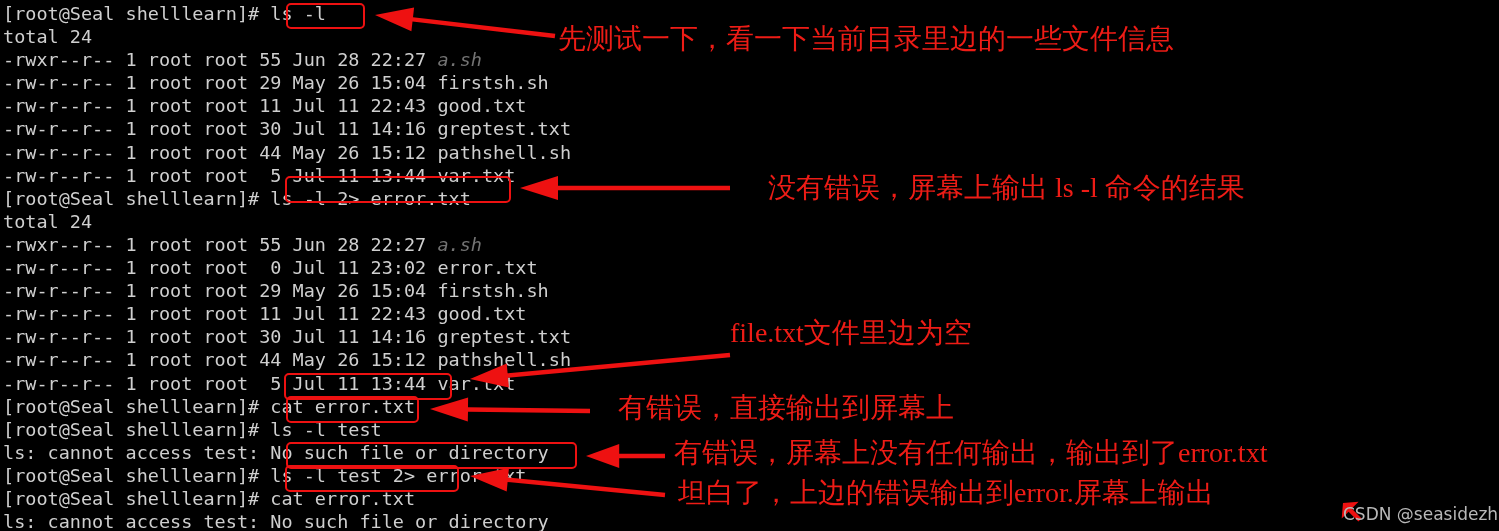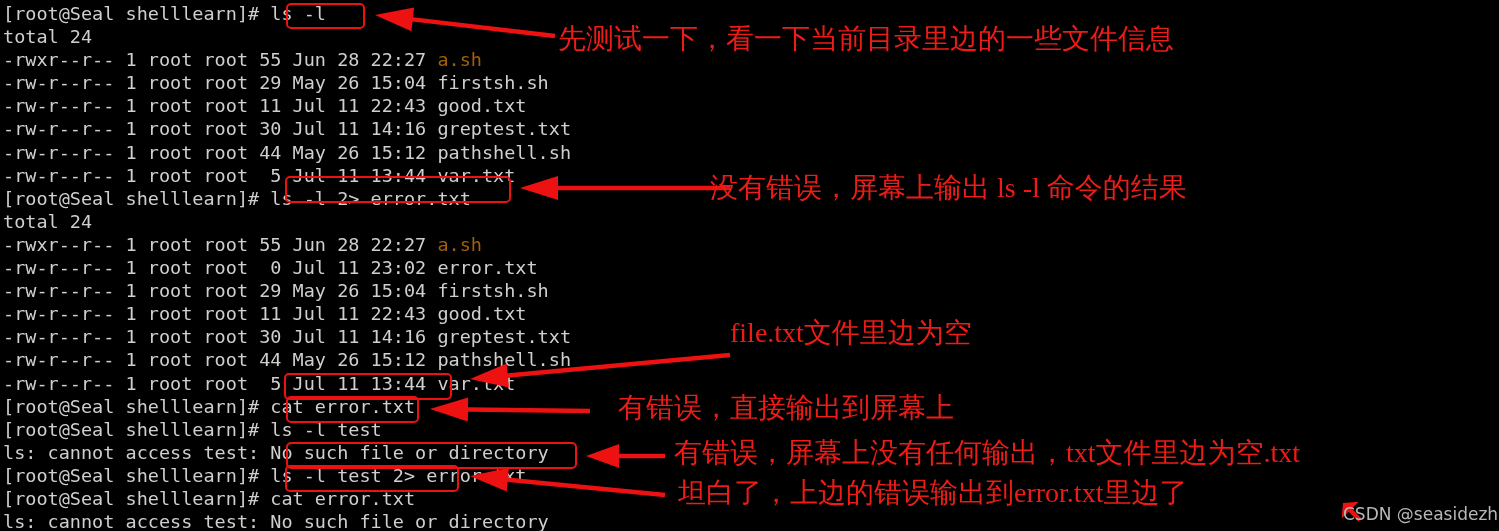--- a/index.html
+++ b/index.html
@@ -29,21 +29,21 @@
     line-height: 23.1px;
     color: #d0d0d0;
     white-space: pre;
     letter-spacing: 0px;
     z-index: 1;
   }
   #terminal .ln {
     height: 23.1px;
     white-space: pre;
   }
-  .c-exec { color: #a16207; }
+  .c-exec { color: #737373; font-style: italic; }
   .c-norm { color: #cfcfcf; }
   
   #overlay {
     position: absolute;
     left: 0; top: 0;
     width: 1499px; height: 531px;
     z-index: 3;
     pointer-events: none;
   }
   .anno-text {
@@ -103,21 +103,21 @@
     </svg>
 
   <div id="anno-layer">
       <div class="hl-box" style="left: 286px; top: 3px; width: 79px; height: 26px;"></div>
       <div class="hl-box" style="left: 285px; top: 176px; width: 226px; height: 27px;"></div>
       <div class="hl-box" style="left: 284px; top: 373px; width: 168px; height: 27px;"></div>
       <div class="hl-box" style="left: 286px; top: 396px; width: 133px; height: 27px;"></div>
       <div class="hl-box" style="left: 286px; top: 442px; width: 291px; height: 27px;"></div>
       <div class="hl-box" style="left: 285px; top: 465px; width: 174px; height: 27px;"></div>
       <div class="anno-text" style="left: 558px; top: 24px;">先测试一下，看一下当前目录里边的一些文件信息</div>
-      <div class="anno-text" style="left: 710px; top: 173px;">没有错误，屏幕上输出 ls -l 命令的结果</div>
+      <div class="anno-text" style="left: 768px; top: 173px;">没有错误，屏幕上输出 ls -l 命令的结果</div>
       <div class="anno-text" style="left: 730px; top: 318px;">file.txt文件里边为空</div>
       <div class="anno-text" style="left: 618px; top: 393px;">有错误，直接输出到屏幕上</div>
-      <div class="anno-text" style="left: 674px; top: 438px;">有错误，屏幕上没有任何输出，txt文件里边为空.txt</div>
-      <div class="anno-text" style="left: 678px; top: 478px;">坦白了，上边的错误输出到error.txt里边了</div>
+      <div class="anno-text" style="left: 674px; top: 438px;">有错误，屏幕上没有任何输出，输出到了error.txt</div>
+      <div class="anno-text" style="left: 678px; top: 478px;">坦白了，上边的错误输出到error.屏幕上输出</div>
       <div class="watermark" style="left: 1343px; top: 504px;">CSDN @seasidezhb</div>
     </div>
 
 </div>
 
 </body></html>

